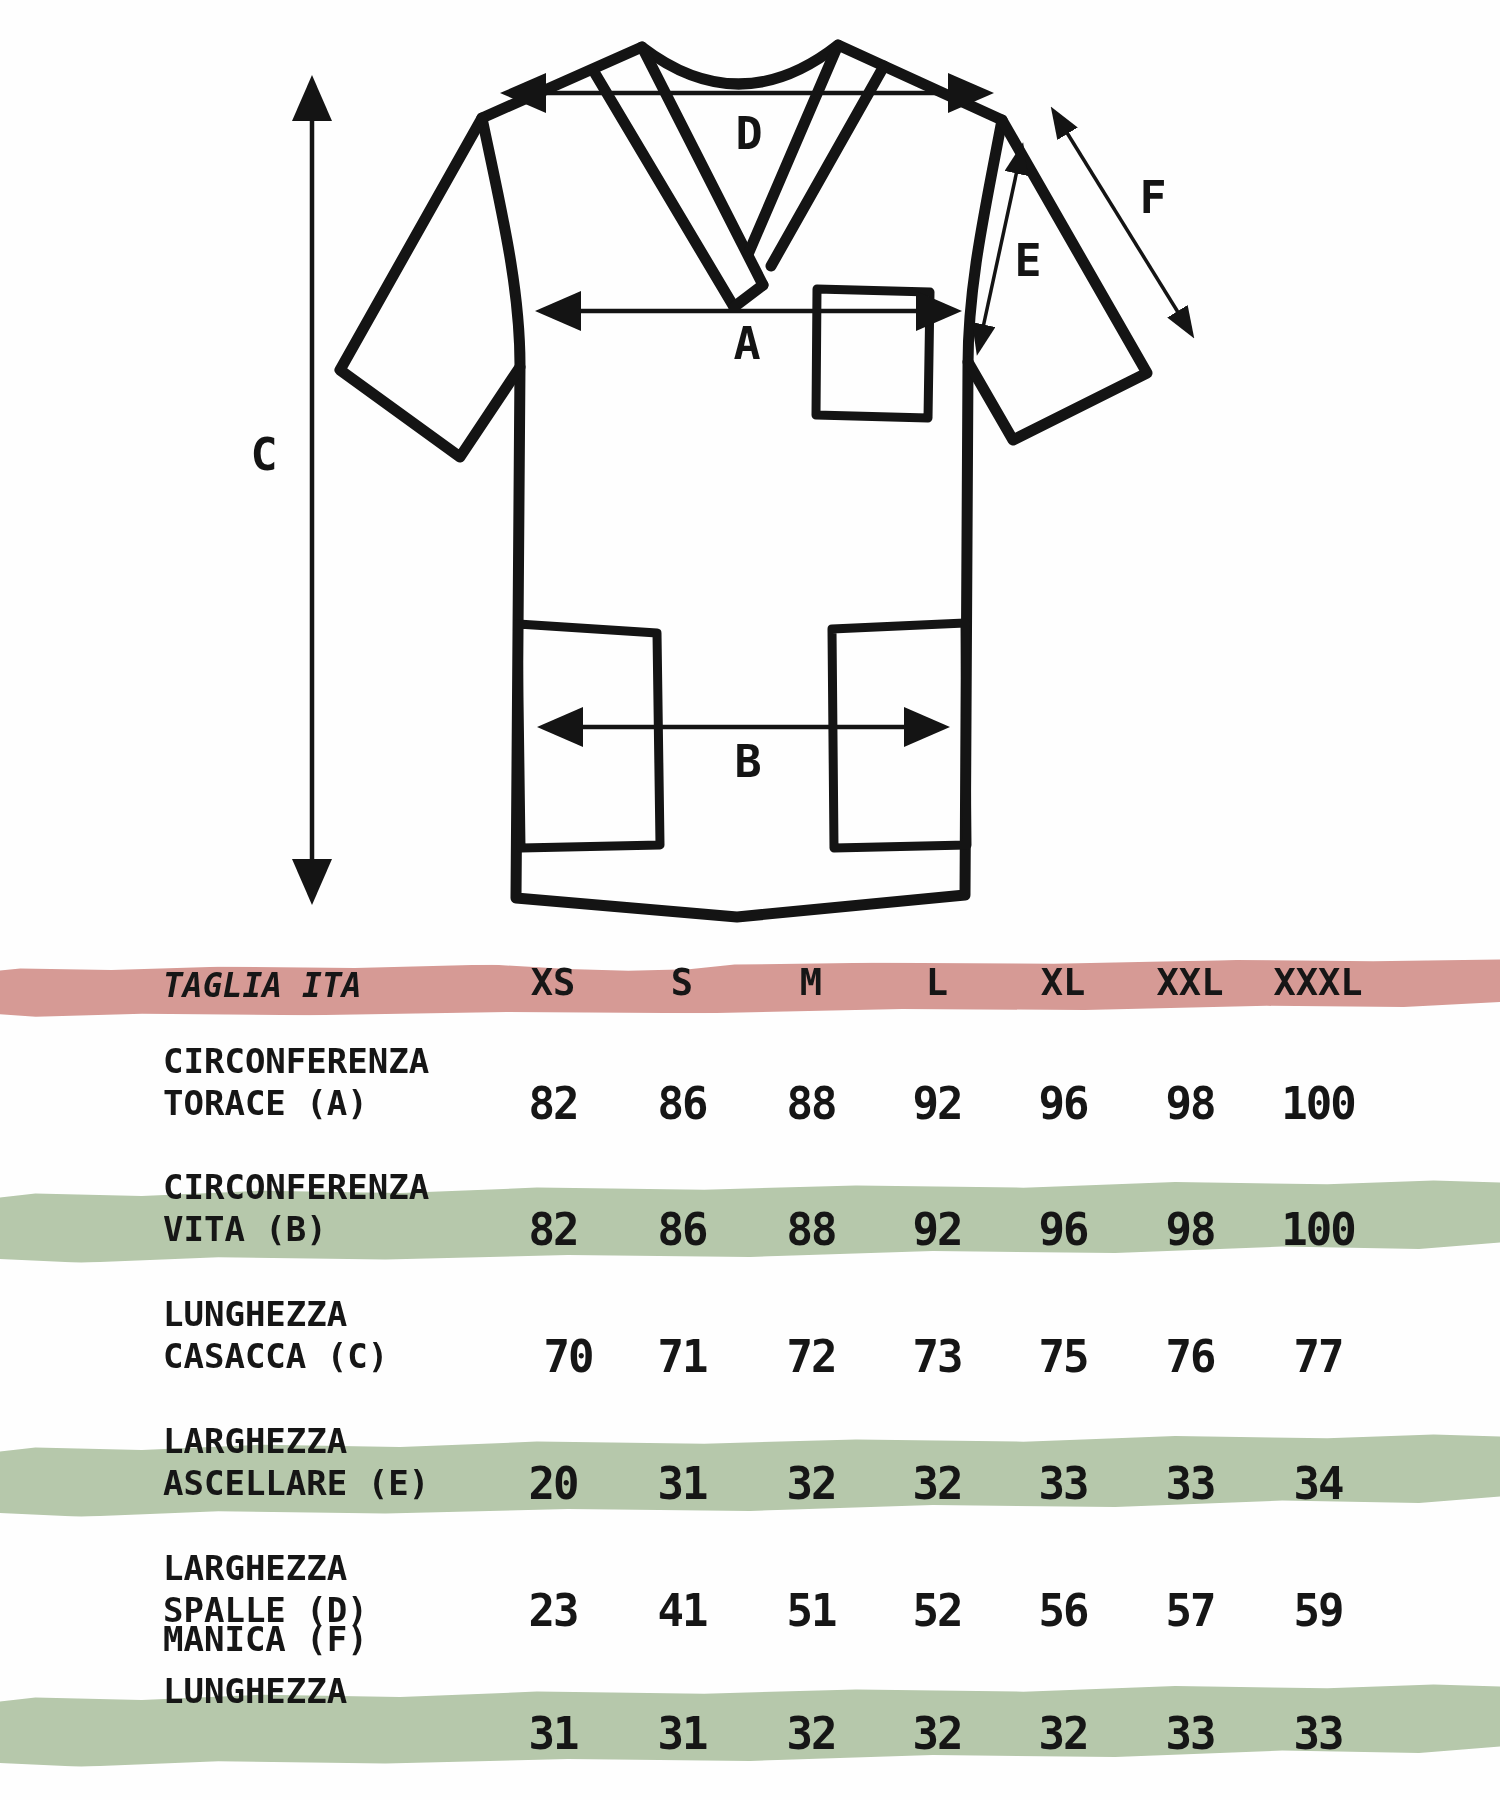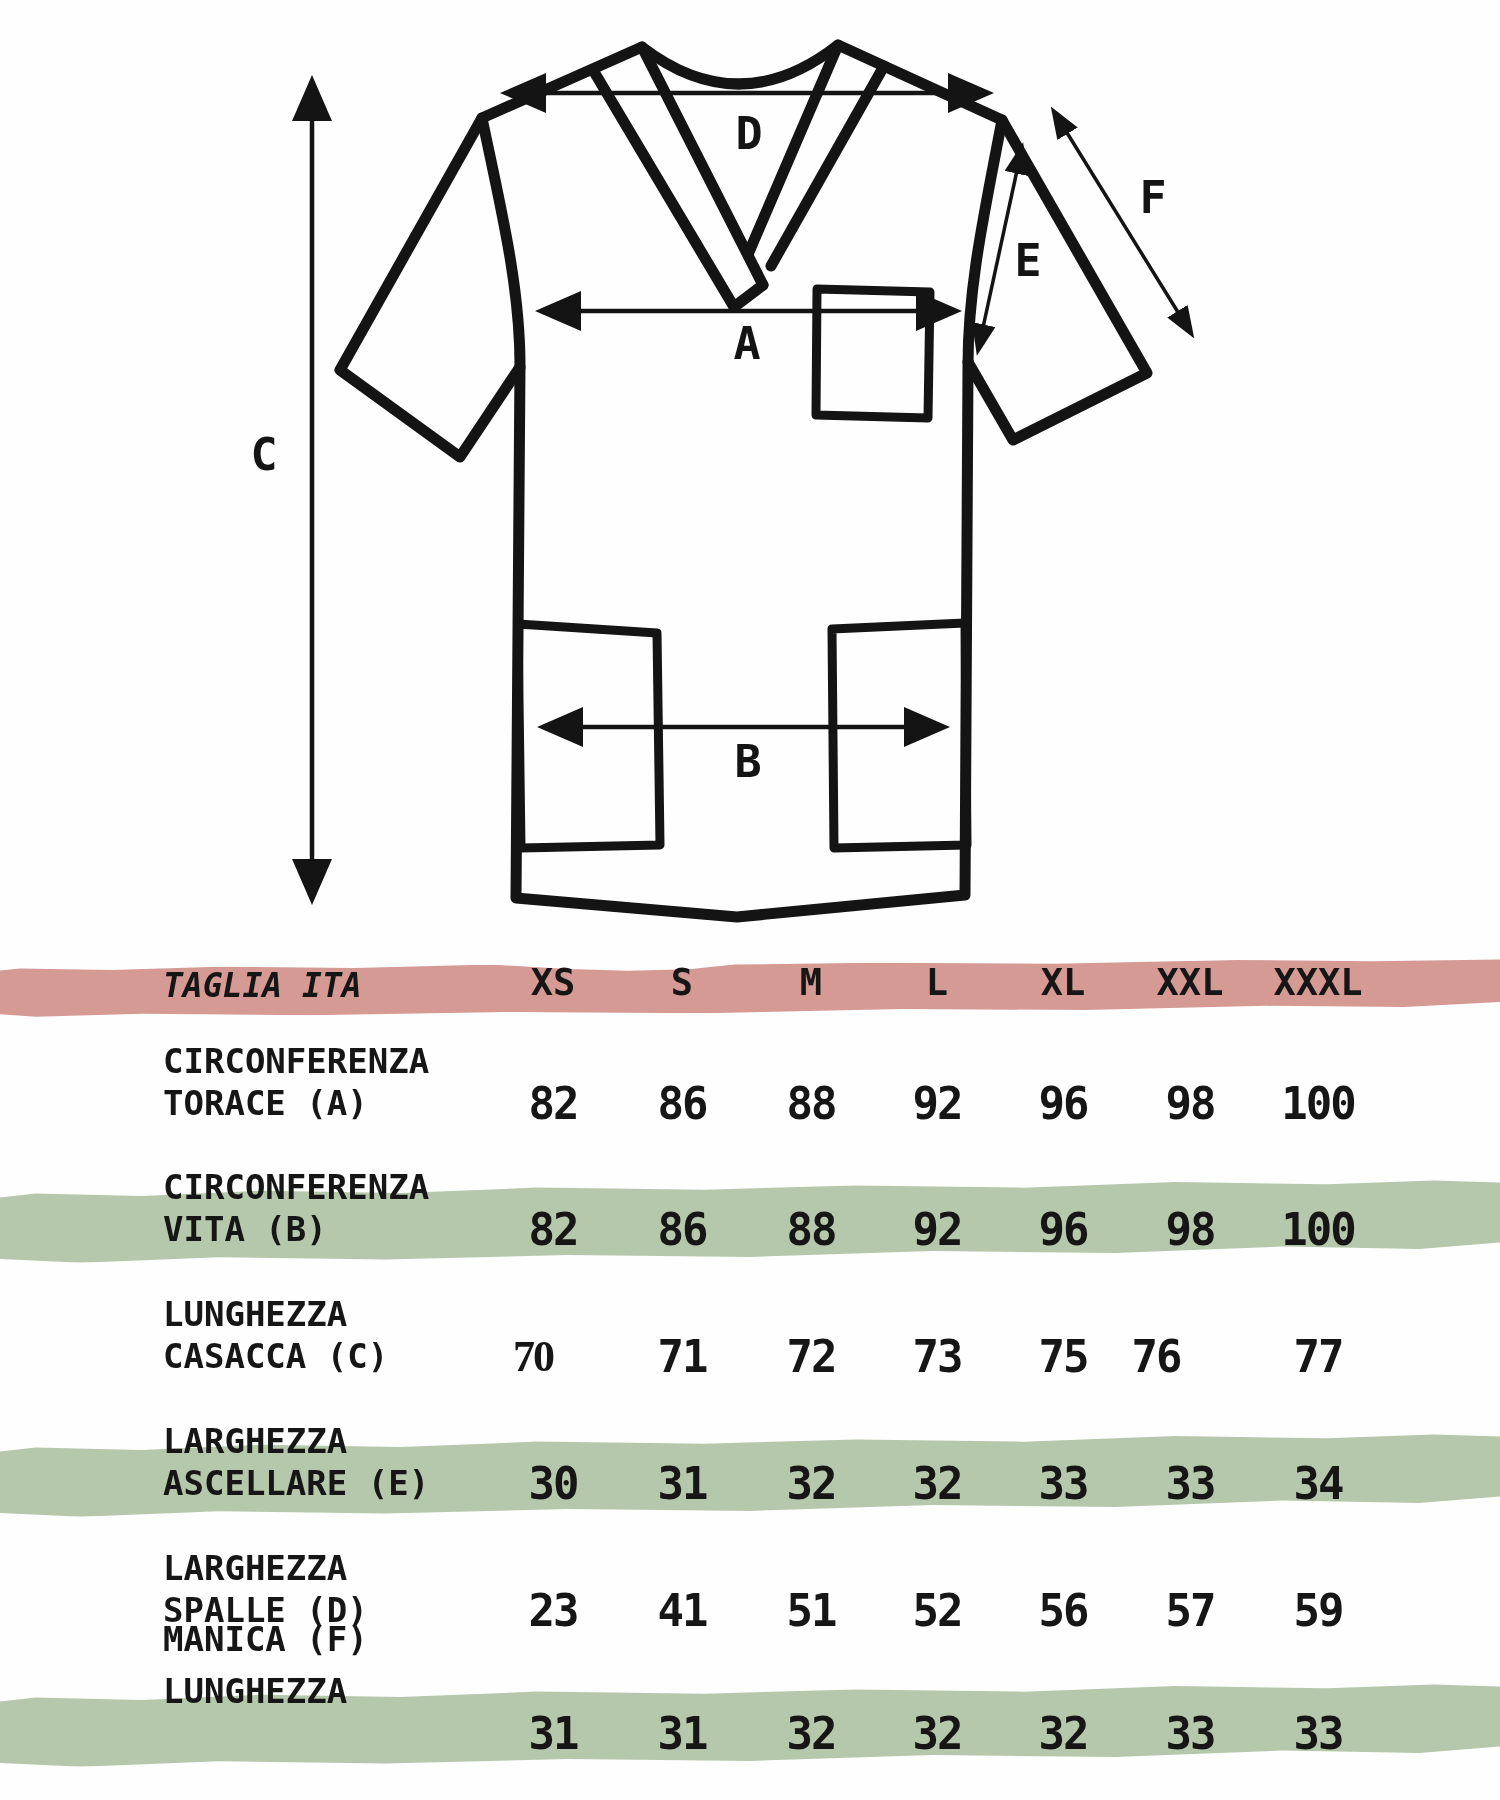--- a/index.html
+++ b/index.html
@@ -101,31 +101,31 @@
         <span class="measure-label" style="top: 1229px;">VITA (B)</span>
         <span class="value-cell" style="left: 553px; top: 1229px;">82</span>
         <span class="value-cell" style="left: 682px; top: 1229px;">86</span>
         <span class="value-cell" style="left: 811px; top: 1229px;">88</span>
         <span class="value-cell" style="left: 937px; top: 1229px;">92</span>
         <span class="value-cell" style="left: 1063px; top: 1229px;">96</span>
         <span class="value-cell" style="left: 1190px; top: 1229px;">98</span>
         <span class="value-cell" style="left: 1318px; top: 1229px;">100</span>
         <span class="measure-label" style="top: 1314px;">LUNGHEZZA</span>
         <span class="measure-label" style="top: 1356px;">CASACCA (C)</span>
-        <span class="value-cell" style="left: 533px; top: 1356px; font-family: Liberation Serif, serif;">70</span>
+        <span class="value-cell" style="left: 568px; top: 1356px;">70</span>
         <span class="value-cell" style="left: 682px; top: 1356px;">71</span>
         <span class="value-cell" style="left: 811px; top: 1356px;">72</span>
         <span class="value-cell" style="left: 937px; top: 1356px;">73</span>
         <span class="value-cell" style="left: 1063px; top: 1356px;">75</span>
-        <span class="value-cell" style="left: 1156px; top: 1356px;">76</span>
+        <span class="value-cell" style="left: 1190px; top: 1356px;">76</span>
         <span class="value-cell" style="left: 1318px; top: 1356px;">77</span>
         <div class="stripe stripe-green" style="top: 1439px; background: rgb(182, 200, 171);"></div>
         <span class="measure-label" style="top: 1441px;">LARGHEZZA</span>
         <span class="measure-label" style="top: 1483px;">ASCELLARE (E)</span>
-        <span class="value-cell" style="left: 553px; top: 1483px;">30</span>
+        <span class="value-cell" style="left: 553px; top: 1483px;">20</span>
         <span class="value-cell" style="left: 682px; top: 1483px;">31</span>
         <span class="value-cell" style="left: 811px; top: 1483px;">32</span>
         <span class="value-cell" style="left: 937px; top: 1483px;">32</span>
         <span class="value-cell" style="left: 1063px; top: 1483px;">33</span>
         <span class="value-cell" style="left: 1190px; top: 1483px;">33</span>
         <span class="value-cell" style="left: 1318px; top: 1483px;">34</span>
         <span class="measure-label" style="top: 1568px;">LARGHEZZA</span>
         <span class="measure-label" style="top: 1610px;">SPALLE (D)</span>
         <span class="value-cell" style="left: 553px; top: 1610px;">23</span>
         <span class="value-cell" style="left: 682px; top: 1610px;">41</span>

